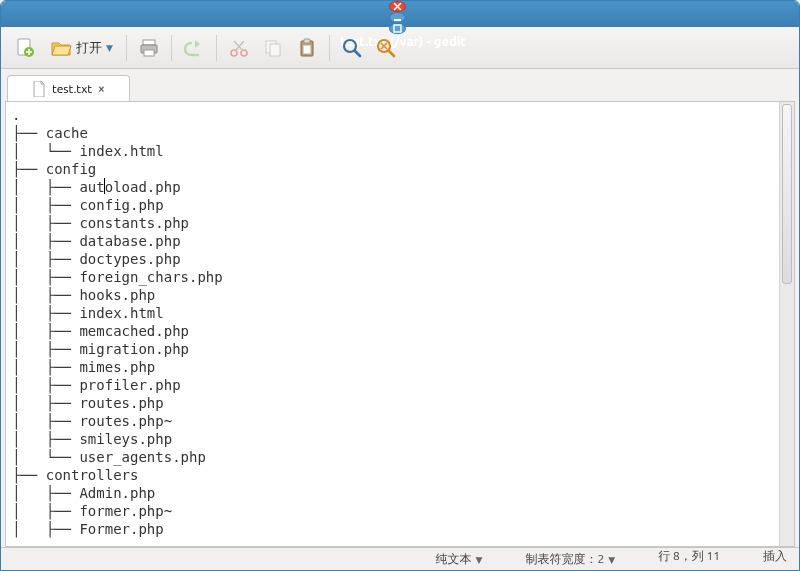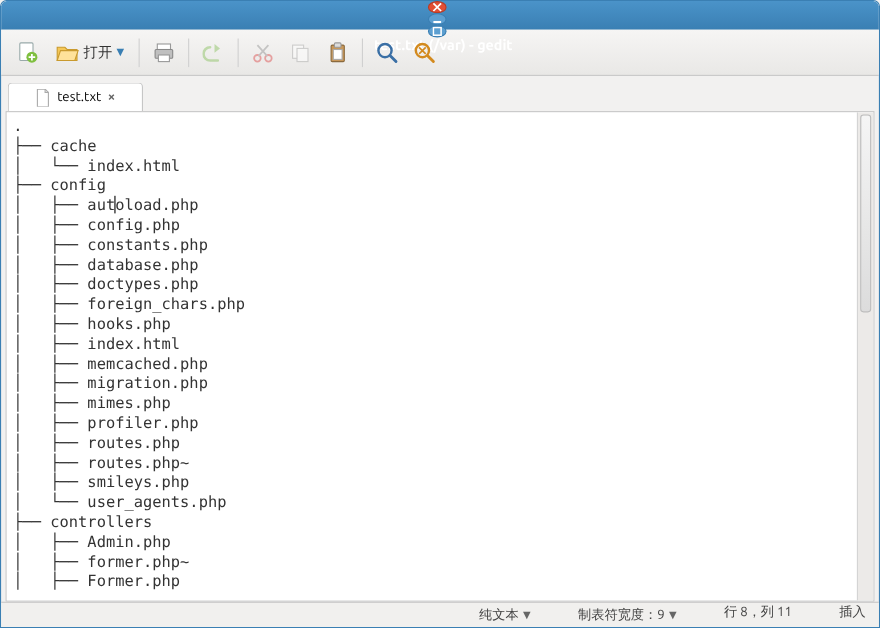--- a/index.html
+++ b/index.html
@@ -281,18 +281,18 @@
     <div class="thumb"></div>
   </div>
 </div>
 
 <div class="statusbar">
   <div class="combo">
     <span>纯文本</span>
     <span class="arrow">▼</span>
   </div>
   <div class="combo">
-    <span>制表符宽度：9</span>
+    <span>制表符宽度：2</span>
     <span class="arrow">▼</span>
   </div>
   <div>行 8，列 11</div>
   <div>插入</div>
 </div>
 
 </body></html>

